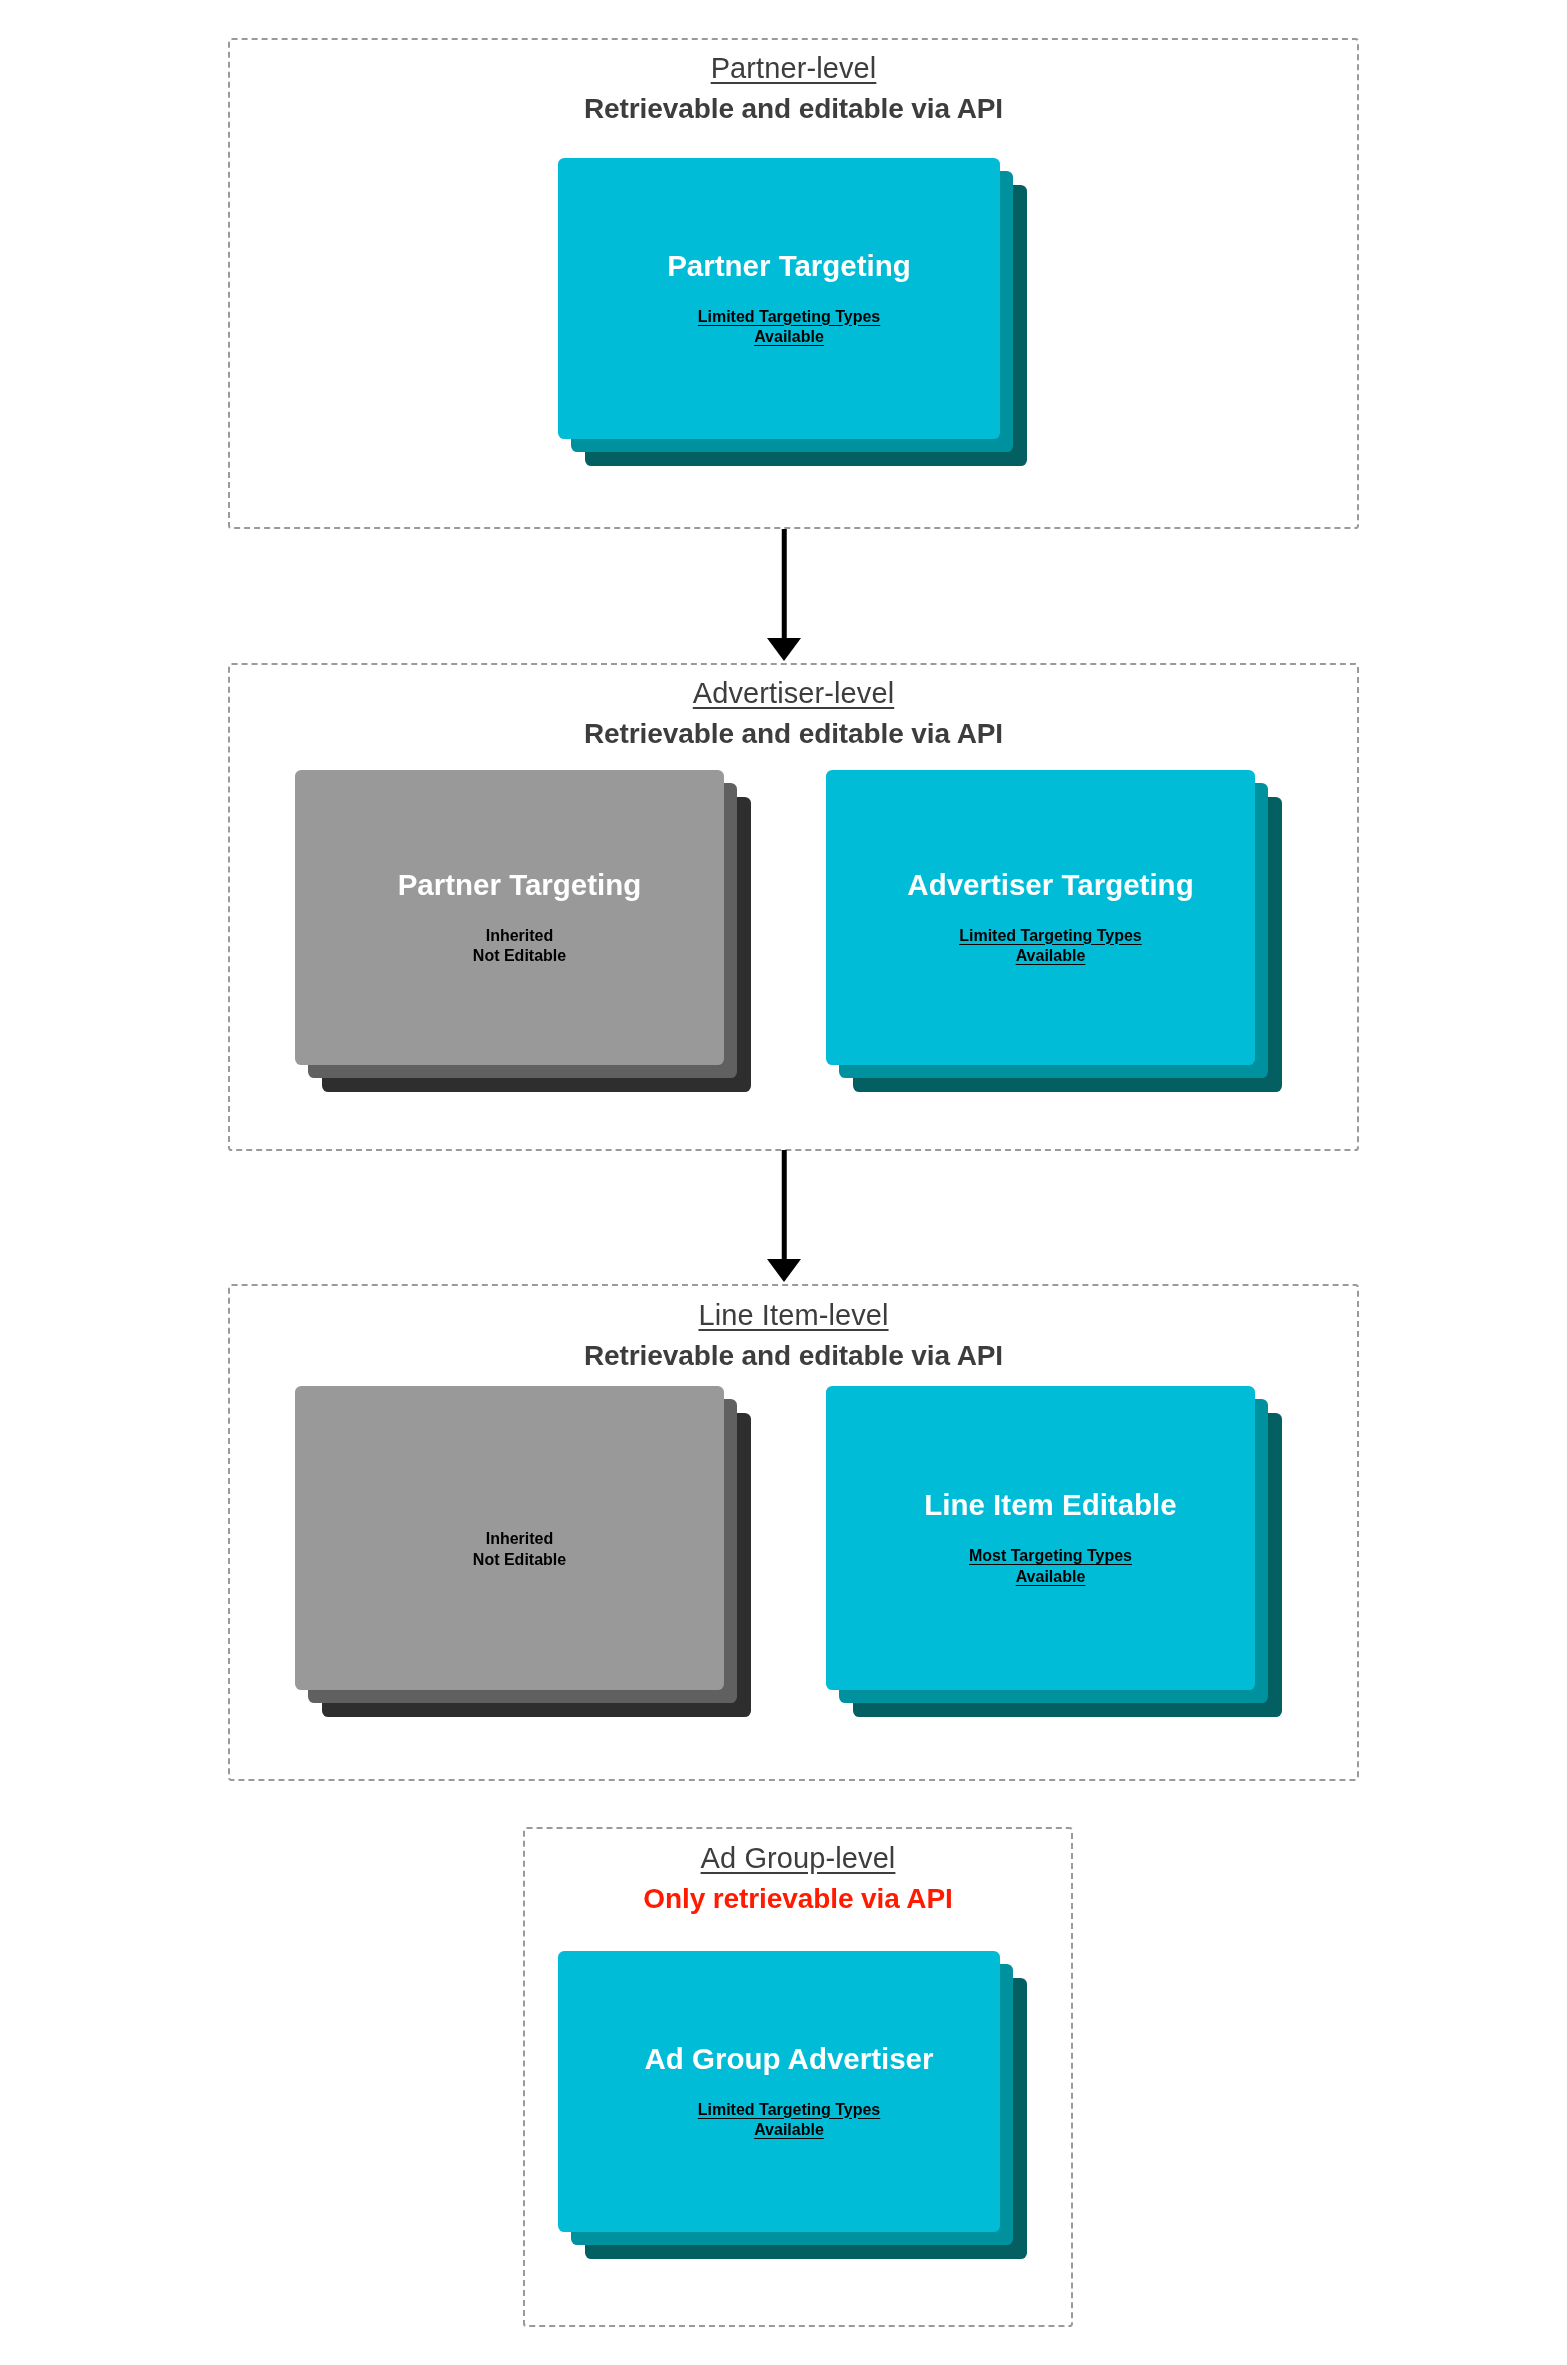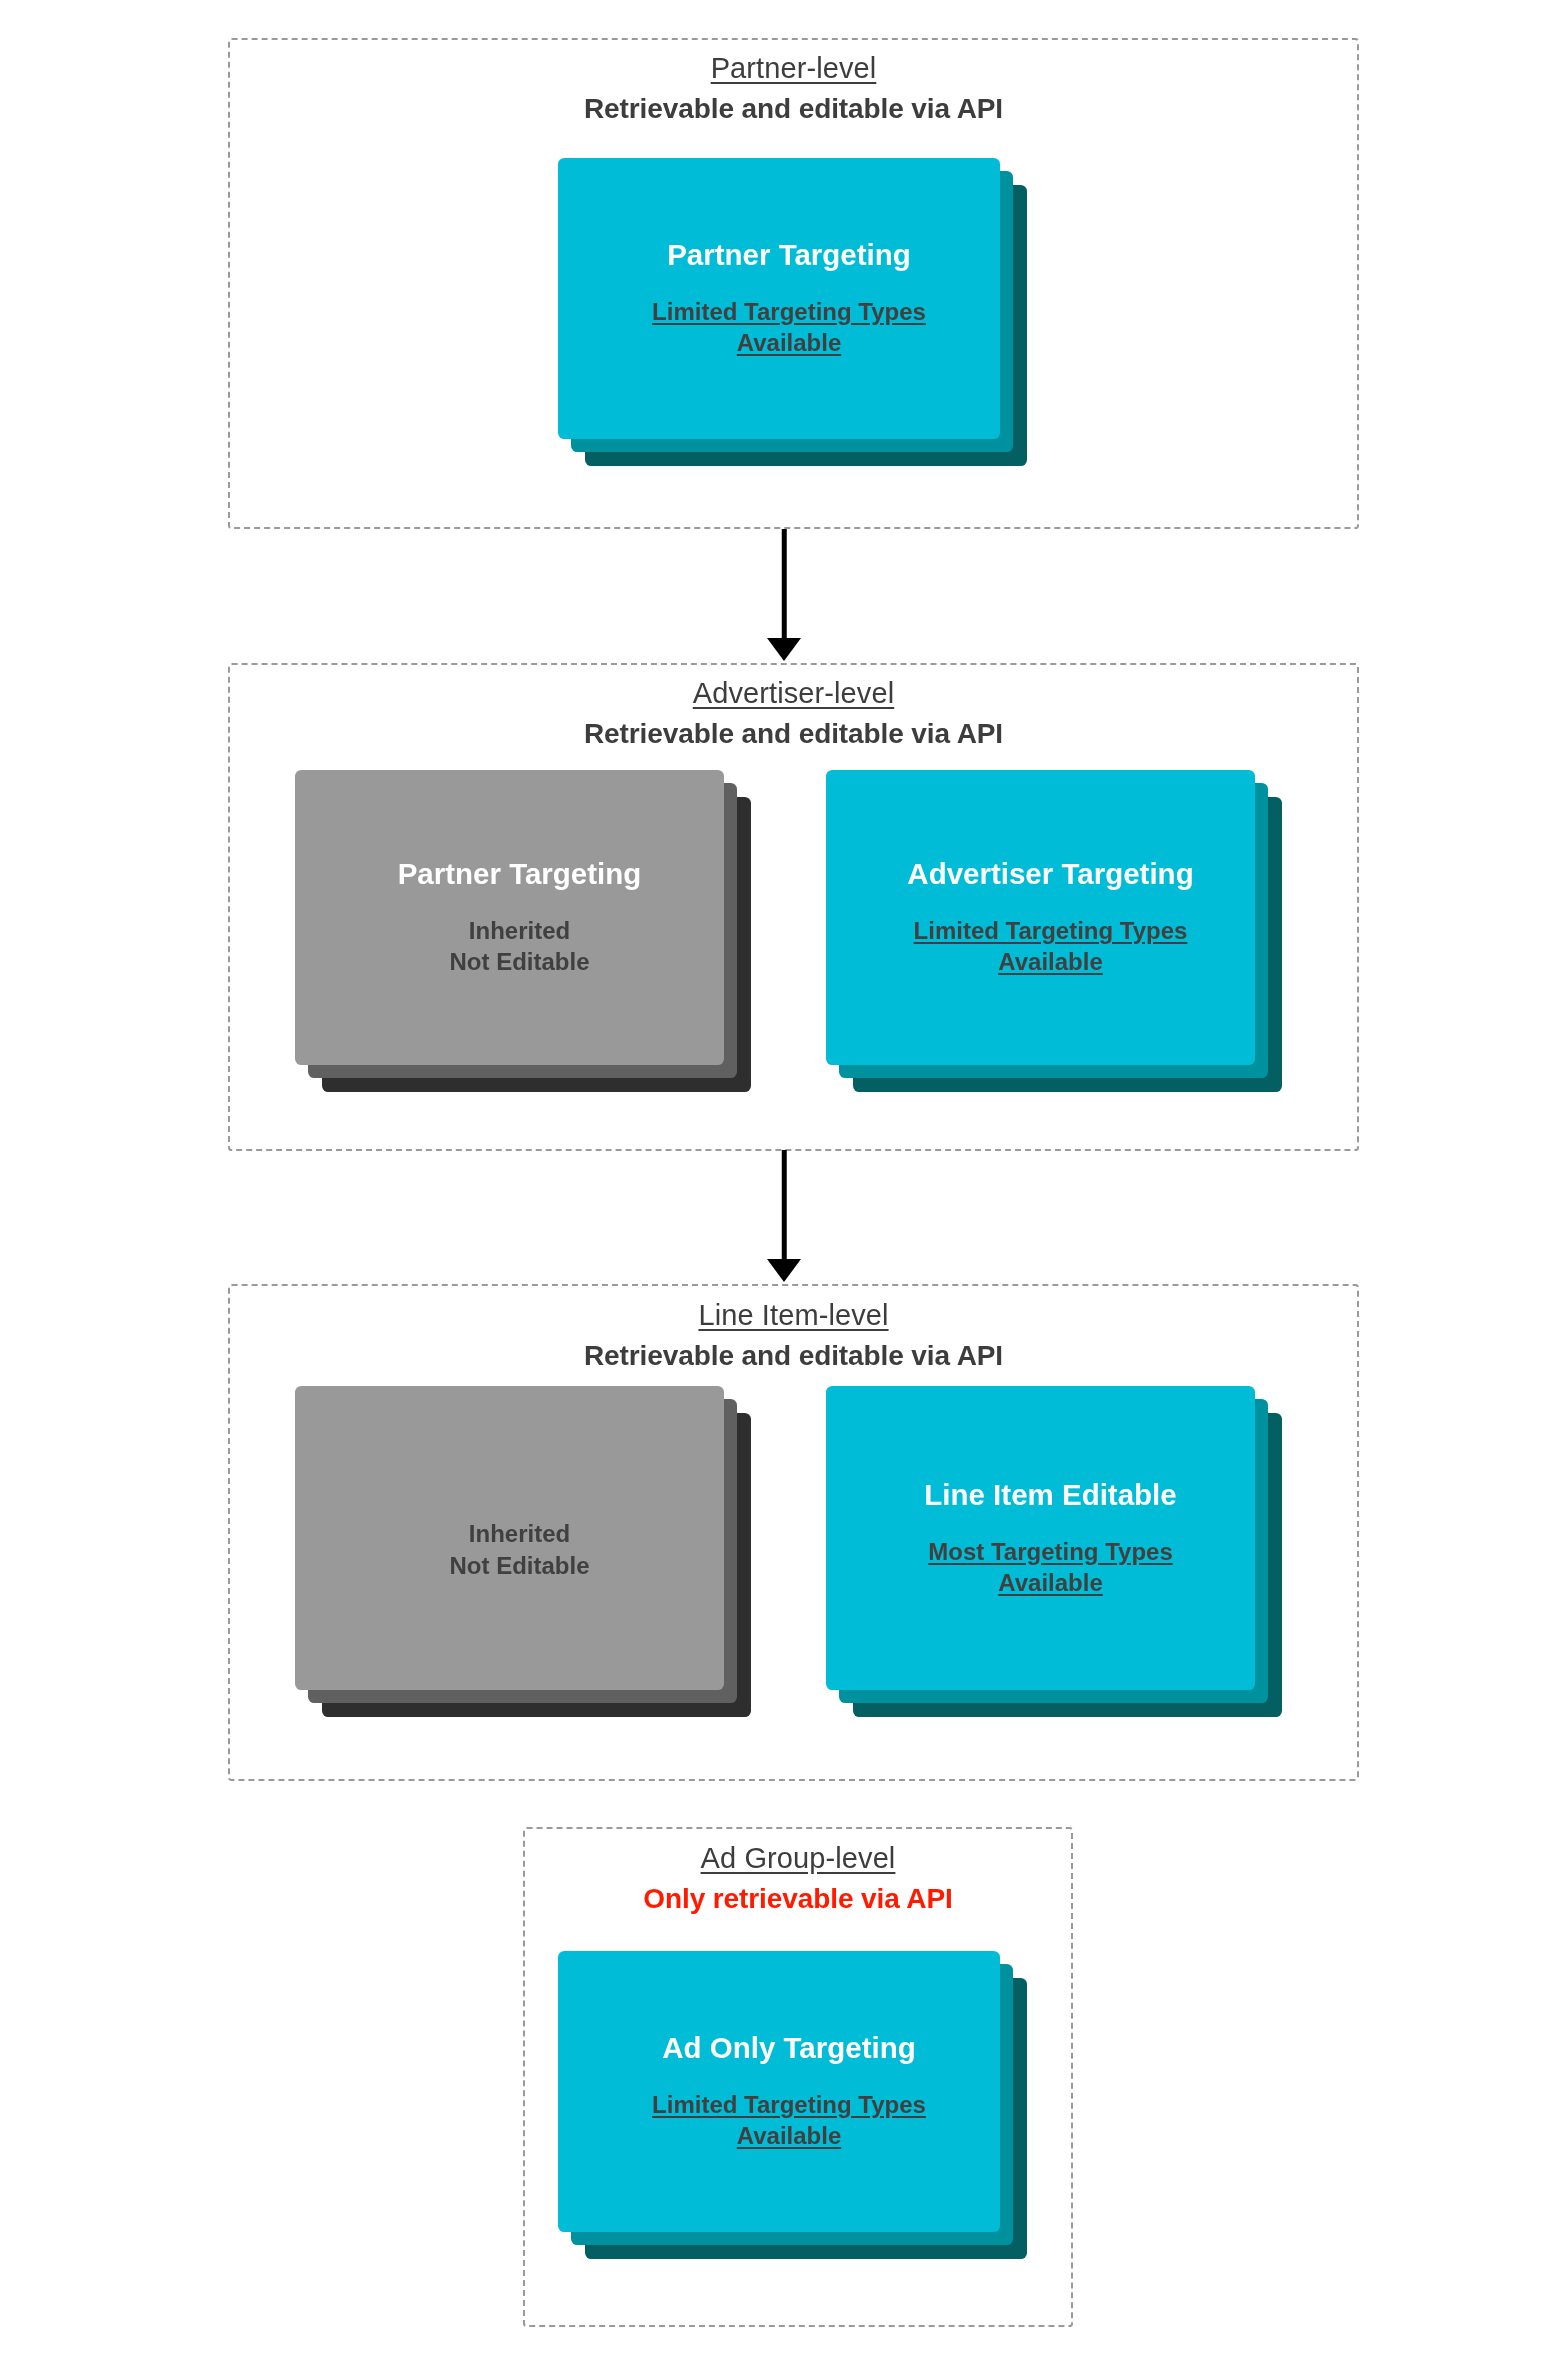--- a/index.html
+++ b/index.html
@@ -96,23 +96,23 @@
 
   .card-title {
     color: #ffffff;
     font-weight: 700;
     font-size: 29.5px;
     line-height: 1.18;
     margin: 0;
     padding: 0 12.5px;
   }
   .card-sub {
-    color: #404040;
+    color: #000000;
     font-weight: 700;
-    font-size: 24px;
+    font-size: 16px;
     line-height: 1.3;
     margin: 0;
     padding: 0 12.5px;
   }
   .card-sub.underlined {
     text-decoration: underline;
     text-underline-offset: 2.7px;
   }
 
   
@@ -237,21 +237,21 @@
 
   <div class="level-head" style="left:523px; top:1840px; width:550px;">
     <span class="level-title">Ad Group-level</span>
     <span class="level-sub red">Only retrievable via API</span>
   </div>
 
   <div class="stack cyan" style="left:558px; top:1951px; width:469px; height:308px;">
     <div class="layer back" style="width:442px; height:281px;"></div>
     <div class="layer mid" style="width:442px; height:281px;"></div>
     <div class="layer front" style="width:442px; height:281px;">
-      <div class="card-title">Ad Only Targeting</div>
+      <div class="card-title">Ad Group Advertiser</div>
       <div class="card-sub underlined" style="margin-top:23px;">
         <span>Limited Targeting Types</span><br>
         <span>Available</span>
       </div>
     </div>
   </div>
 
 </div>
 
 

